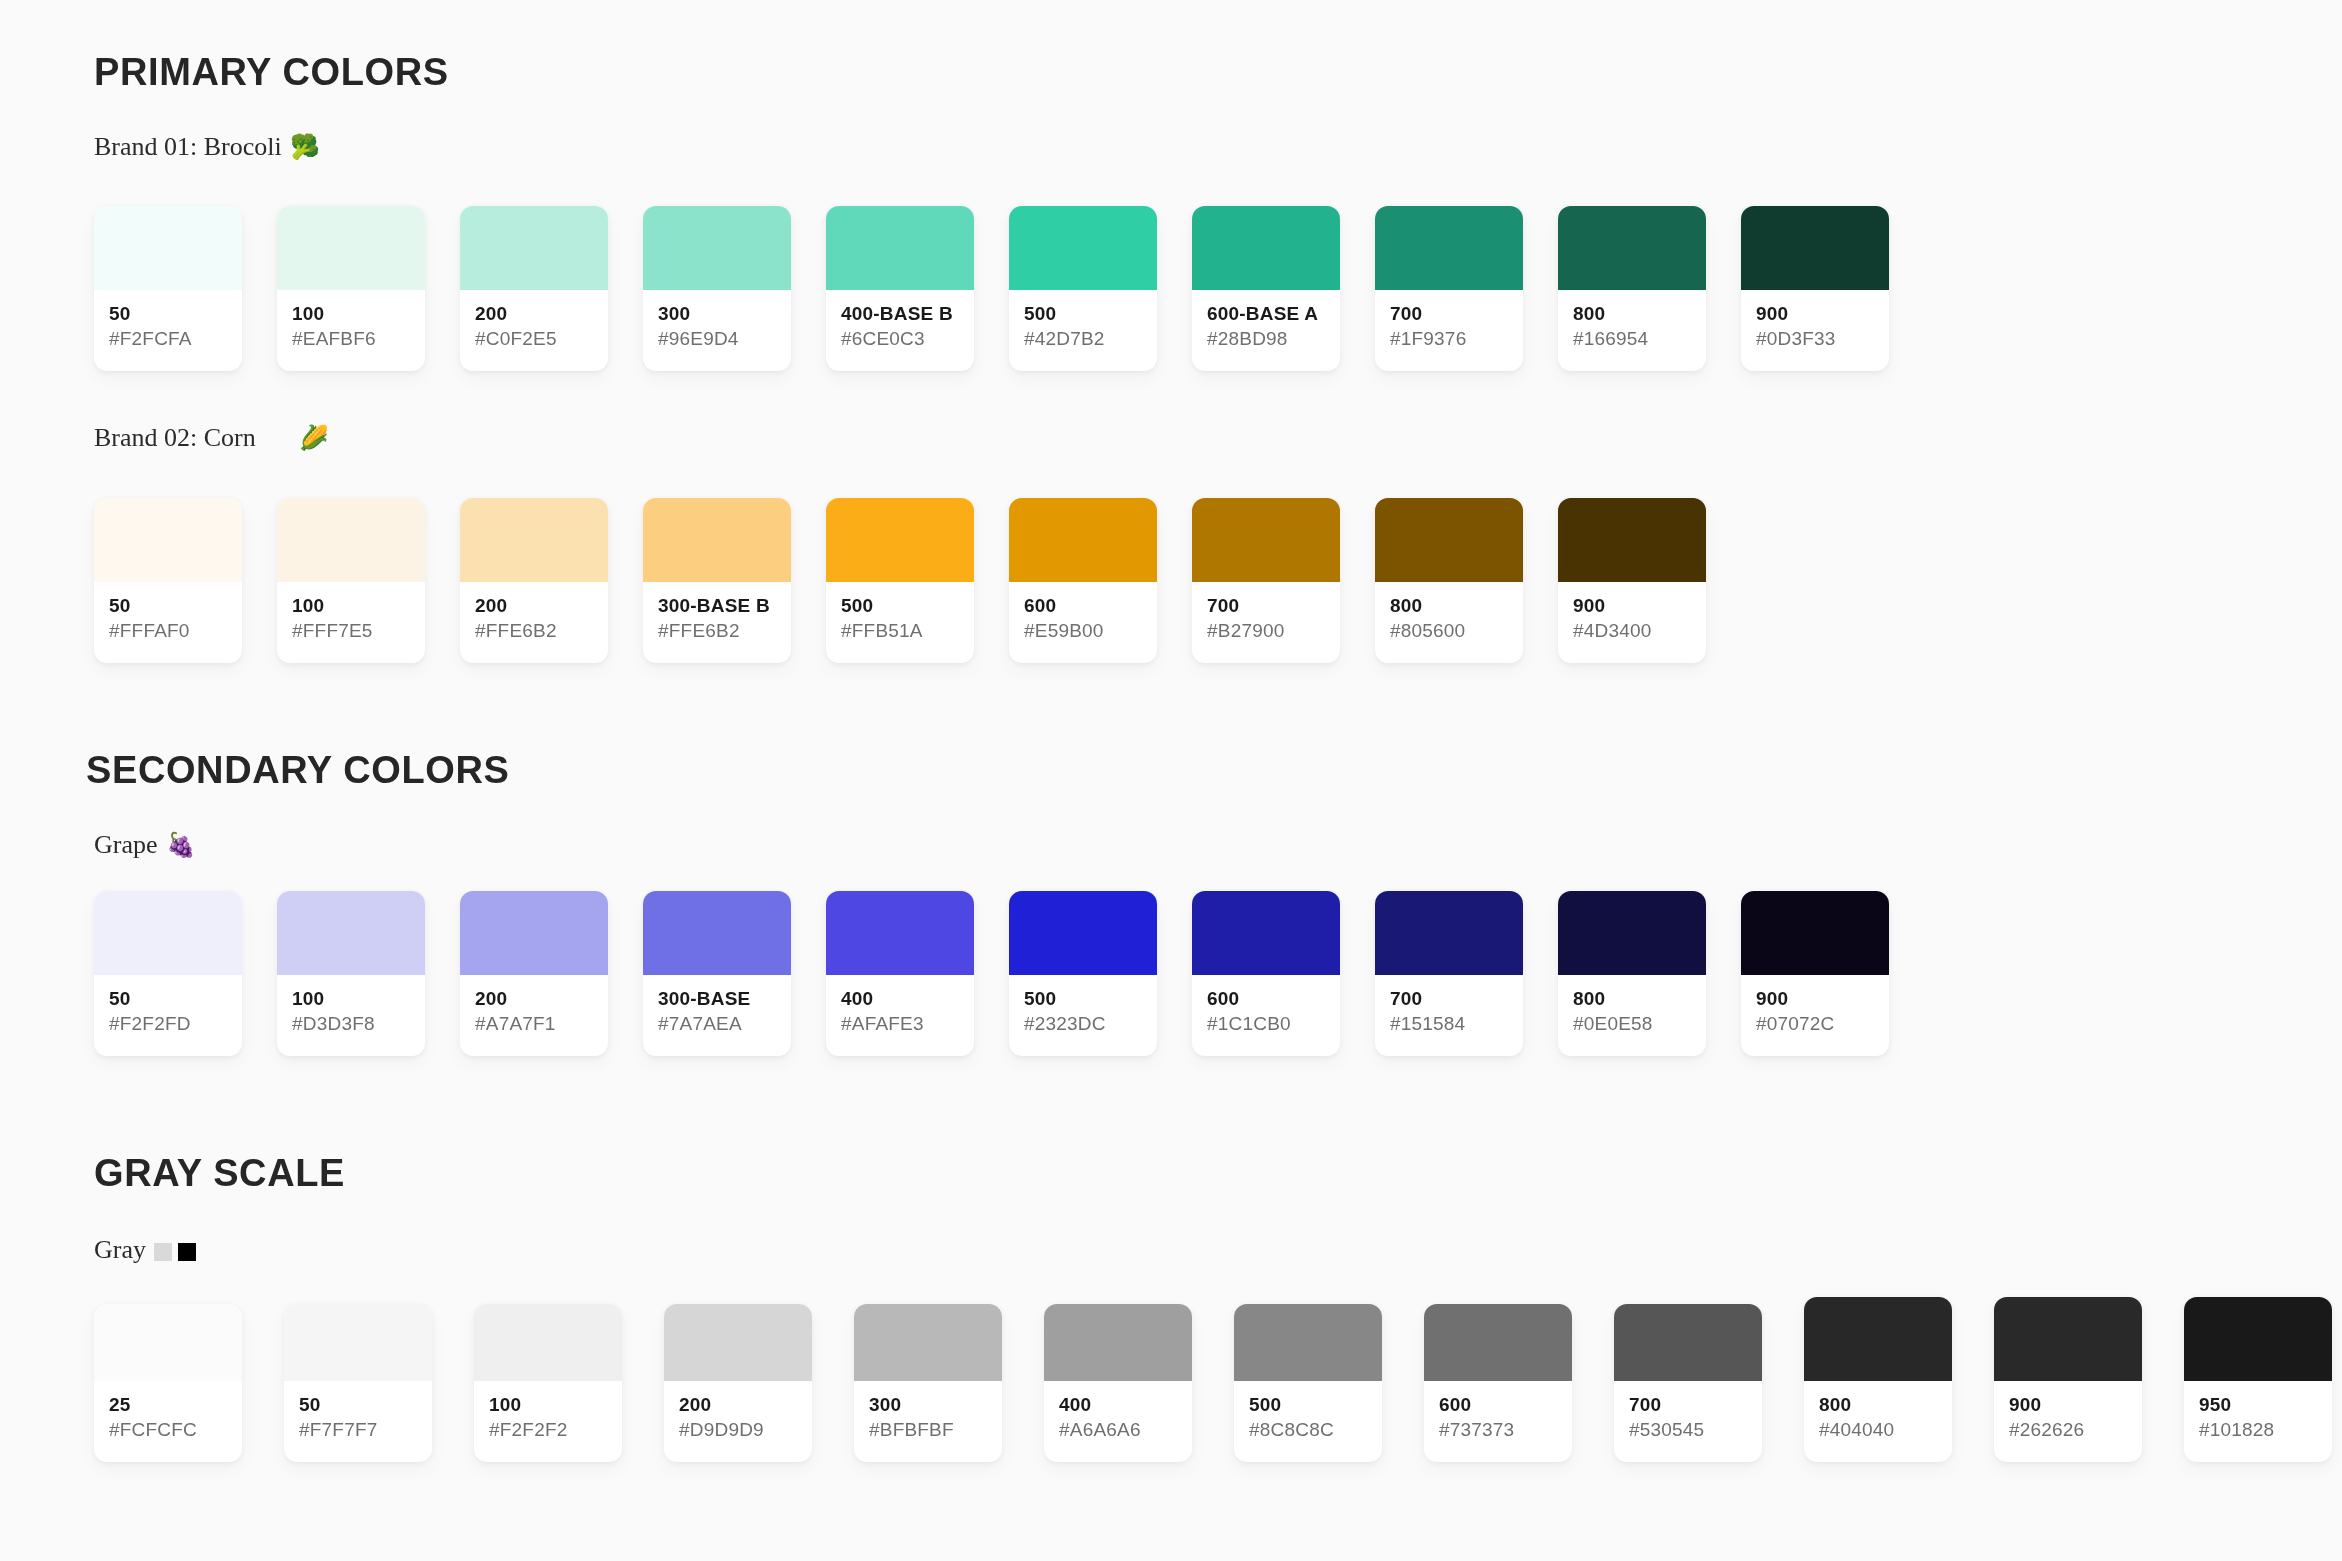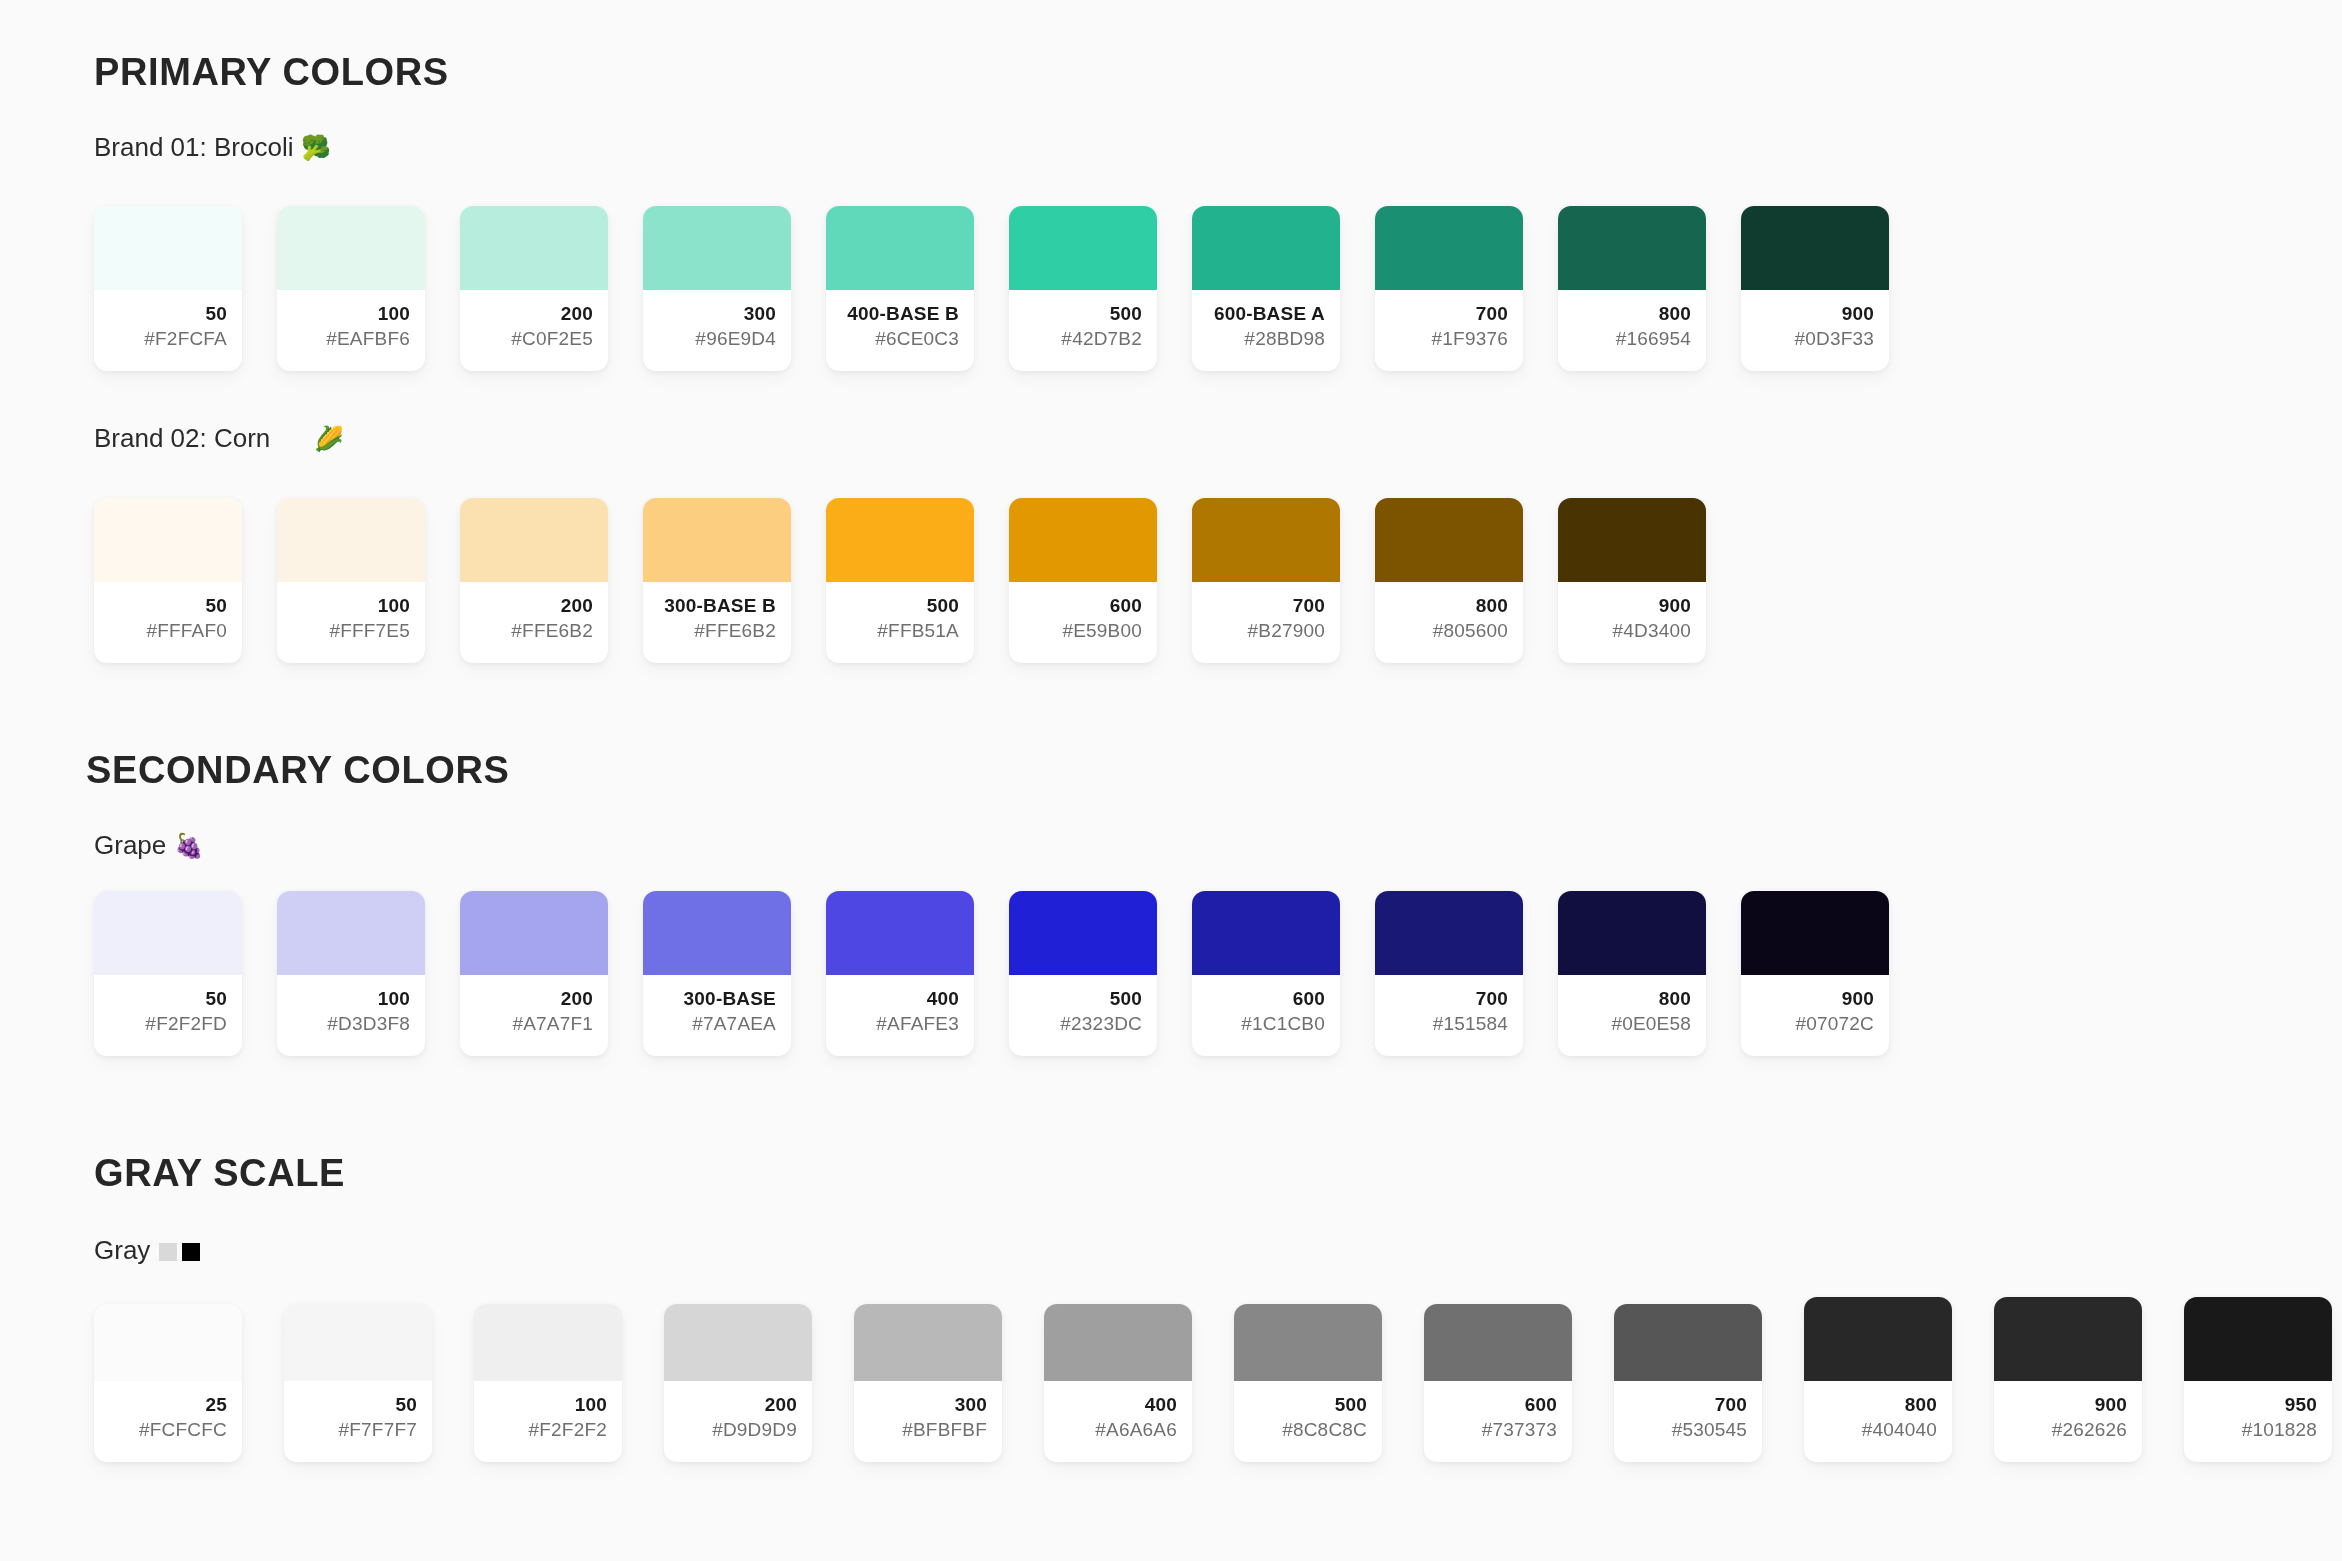--- a/index.html
+++ b/index.html
@@ -26,22 +26,23 @@
     color: #262626;
     margin: 0;
     line-height: 1;
   }
   .group-label {
     font-size: 26px;
     font-weight: 400;
     color: #2b2b2b;
     line-height: 1;
     display: flex;
-    align-items: flex-end;
+    align-items: center;
     gap: 8.4px;
+    font-family: Liberation Serif, serif;
   }
   .group-label .emoji {
     font-size: 24px;
     line-height: 1;
   }
   .swatch-row {
     display: flex;
     align-items: flex-end;
     gap: 35px;
   }
@@ -52,21 +53,20 @@
     box-shadow: 0 1.9px 5.6px rgba(0,0,0,0.055), 0 7.5px 17px rgba(0,0,0,0.035);
     overflow: hidden;
     flex: 0 0 auto;
   }
   .swatch-color {
     height: 84px;
     width: 100%;
   }
   .swatch-meta {
     padding: 13px 15px 19px 15px;
-    text-align: right;
   }
   .swatch-step {
     font-size: 19px;
     font-weight: 700;
     color: #1a1a1a;
     line-height: 1.15;
     white-space: nowrap;
     letter-spacing: 0.2px;
   }
   .swatch-hex {

